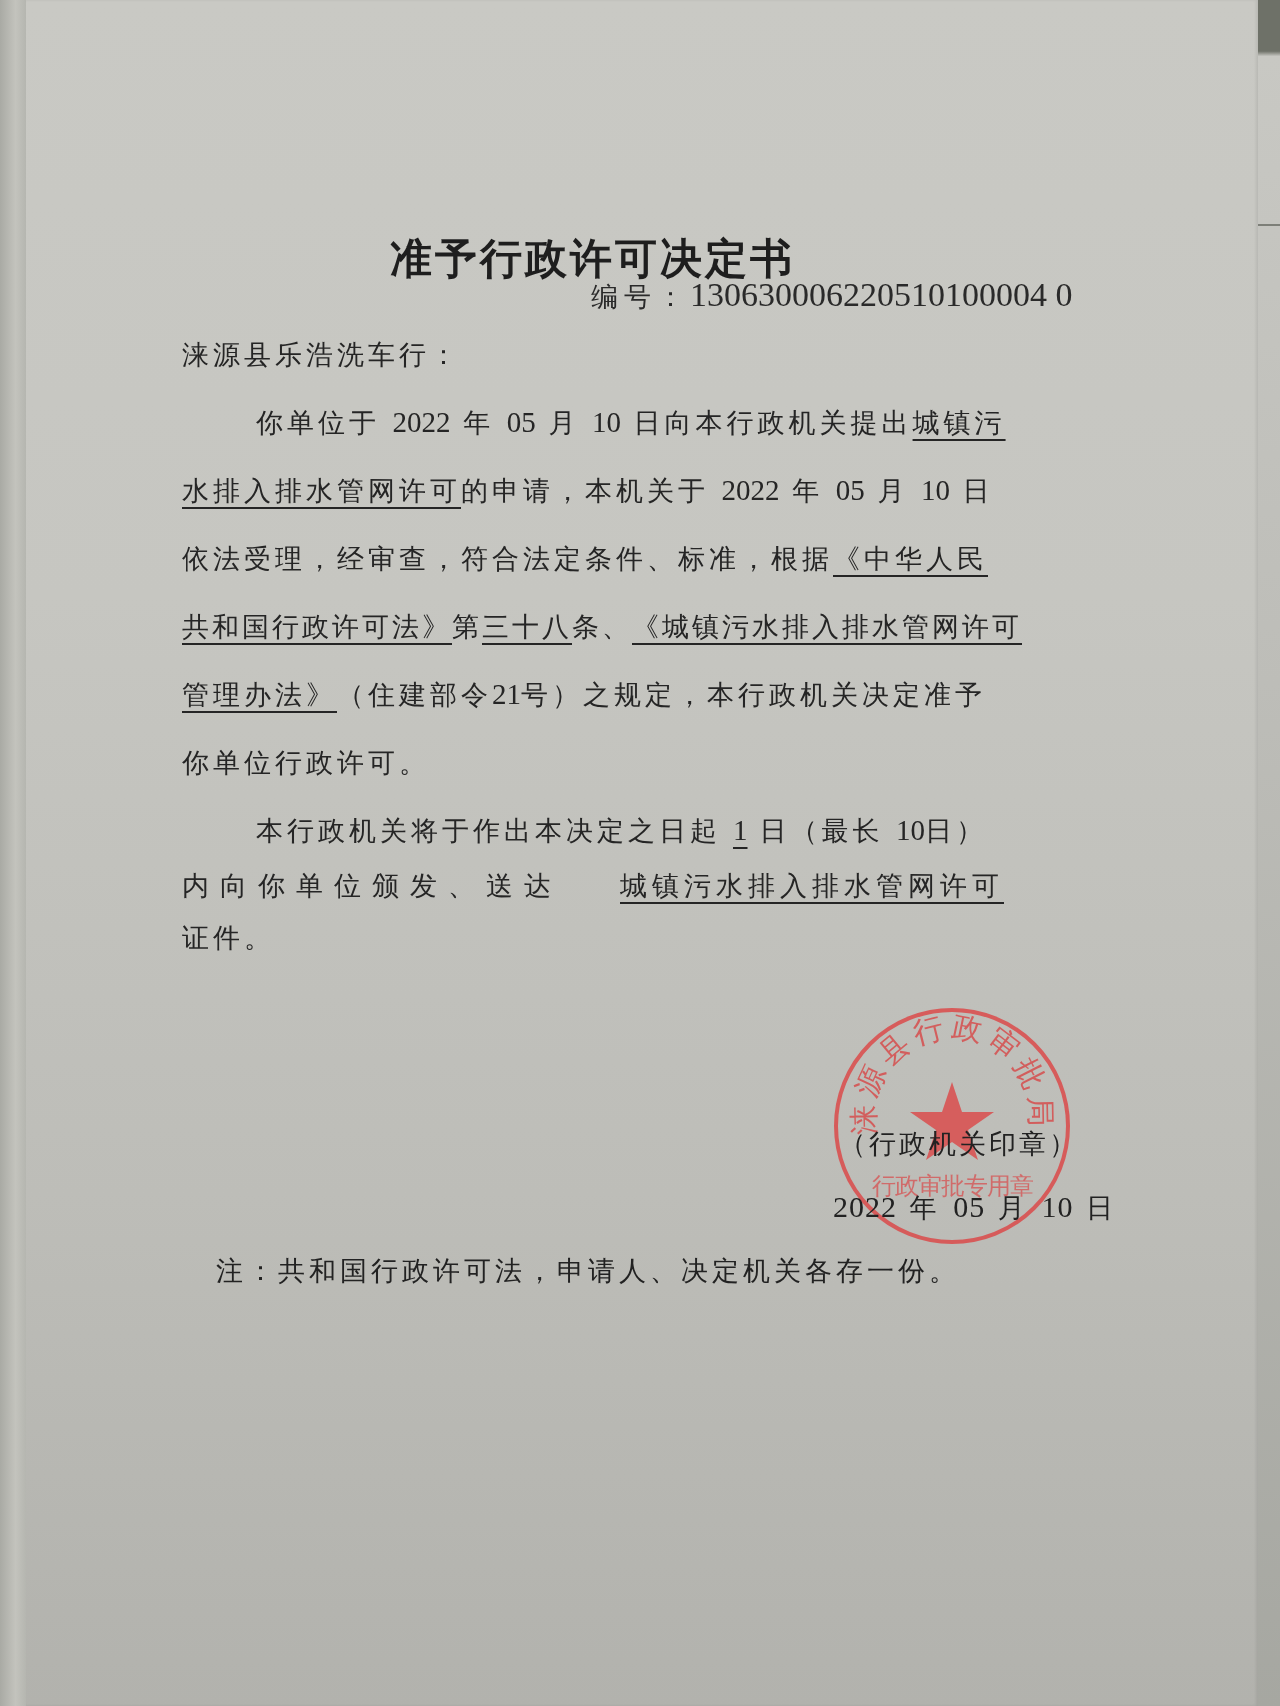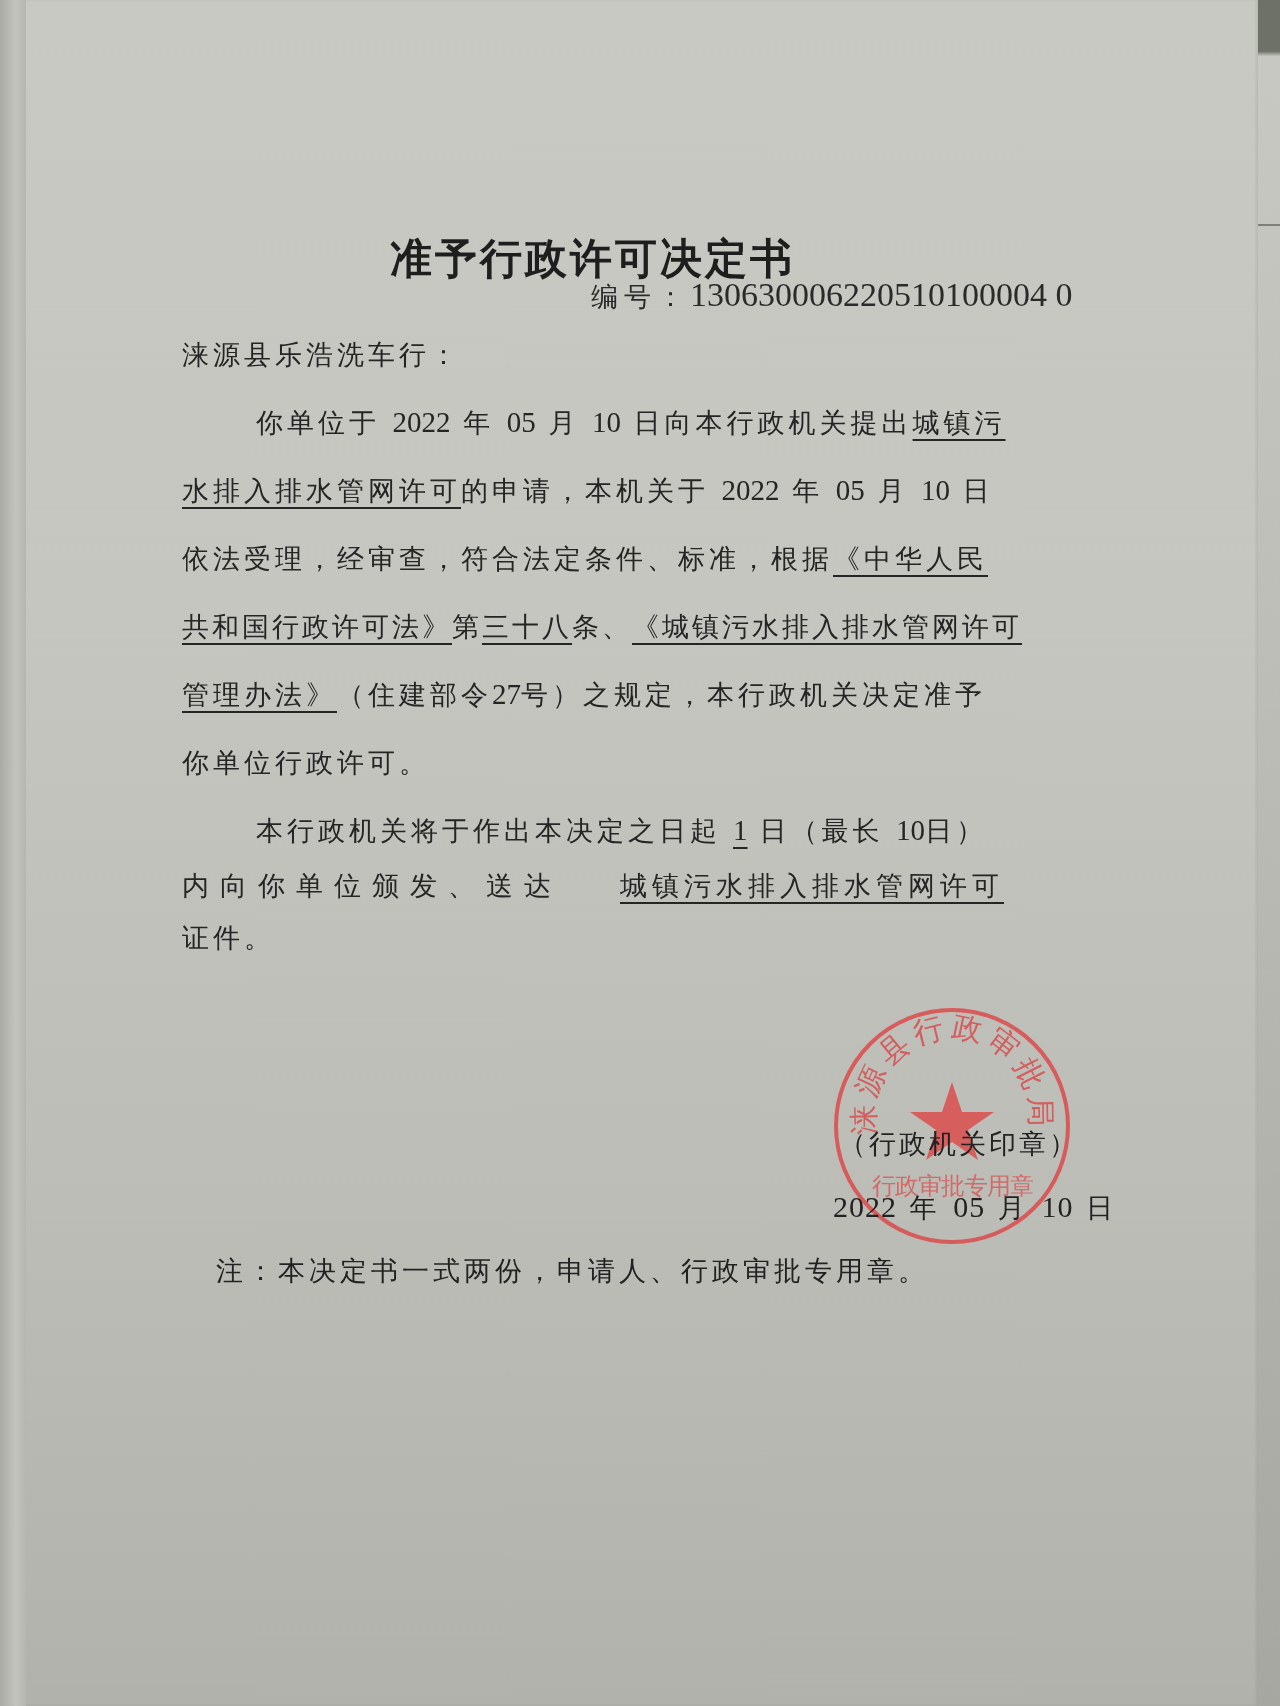--- a/index.html
+++ b/index.html
@@ -192,21 +192,21 @@
 
   <div class="body-text" style="top:541px;">
     <span>依法受理，经审查，符合法定条件、标准，根据</span><span class="u">《中华人民</span>
   </div>
 
   <div class="body-text" style="top:609px; letter-spacing:3px;">
     <span class="u">共和国行政许可法》</span><span>第</span><span class="u">三十八</span><span>条、</span><span class="u">《城镇污水排入排水管网许可</span>
   </div>
 
   <div class="body-text" style="top:677px;">
-    <span class="u">管理办法》</span><span>（住建部令</span><span class="num">27</span><span>号）之规定，本行政机关决定准予</span>
+    <span class="u">管理办法》</span><span>（住建部令</span><span class="num">21</span><span>号）之规定，本行政机关决定准予</span>
   </div>
 
   <div class="body-text" style="top:745px;">你单位行政许可。</div>
 
   <div class="body-text" style="top:813px; left:230px;">
     <span>本行政机关将于作出本决定之日起</span><span class="u" style="padding:0 12px;"><span class="num">1</span></span><span>日（最长</span>
     <span class="num">10</span><span>日）</span>
   </div>
 
   <div class="body-text" style="top:868px;">
@@ -232,15 +232,15 @@
 
   <div class="sign-date">
     <span class="num">2022</span>
     <span>年</span>
     <span class="num">05</span>
     <span>月</span>
     <span class="num">10</span>
     <span>日</span>
   </div>
 
-  <div class="note">注：本决定书一式两份，申请人、行政审批专用章。</div>
+  <div class="note">注：共和国行政许可法，申请人、决定机关各存一份。</div>
 
 </div>
 
 </body></html>

